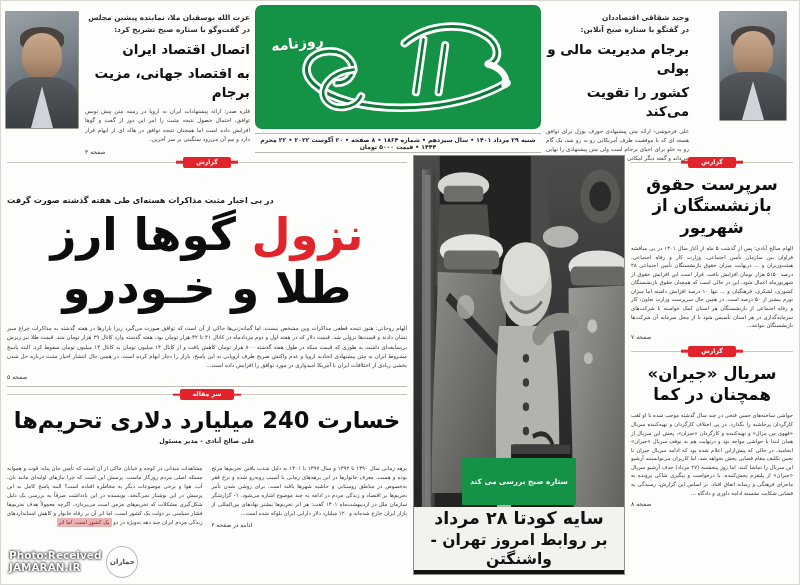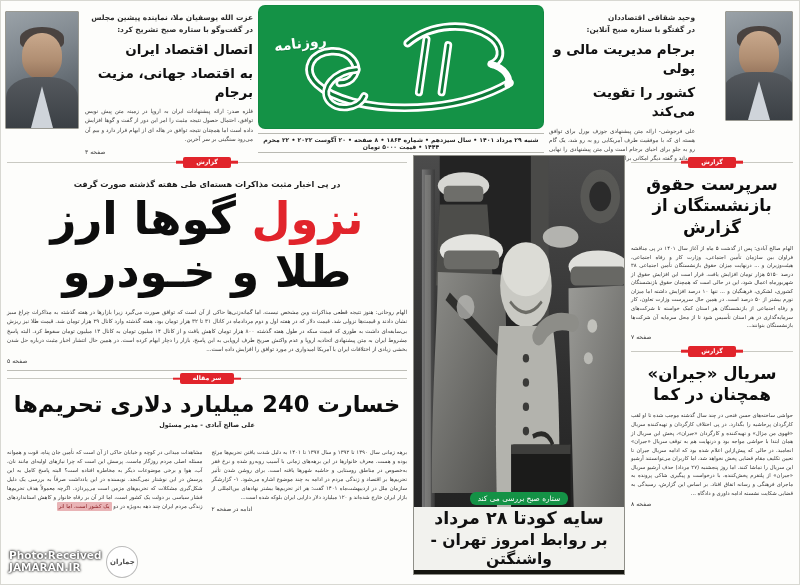--- a/index.html
+++ b/index.html
@@ -12,21 +12,21 @@
   .page{
     position:relative;width:800px;height:585px;box-sizing:border-box;
     background:#fdfdfb;
     border:1px solid #d8d8d2;
   }
 
   
   .topband{
     position:relative;display:flex;flex-direction:row-reverse;
     height:152px;width:800px;box-sizing:border-box;
-    padding:4px 6px 0 6px;
+    padding:4px 12px 0 6px;
   }
 
   .promo{
     width:252px;display:flex;flex-direction:row-reverse;gap:6px;
     box-sizing:border-box;padding-top:6px;
   }
   .promo.left{width:248px;gap:30px;}
   .promo-photo{
     width:66px;height:108px;flex:0 0 66px;border:1px solid #9a9a93;
     background:linear-gradient(160deg,#9aa2a8 0%,#7d858c 38%,#5e666d 70%,#464d53 100%);
@@ -121,22 +121,22 @@
     margin:2px 0 4px 0;
   }
   .tagrow::after{
     content:"";position:absolute;left:0;right:0;height:1.1px;background:#c9c9c2;
     z-index:0;
   }
   .tagrow .tag{z-index:1;}
 
   
   .lead-kicker{
-    text-align:center;font-size:8.2px;font-weight:700;color:#1d1d1d;
-    margin:7px 0 6px 0;direction:rtl;
+    text-align:left;font-size:8.2px;font-weight:700;color:#1d1d1d;
+    margin:23px 0 6px 0;direction:rtl;
   }
   .lead-head{
     text-align:center;direction:rtl;font-weight:700;color:#0d0d0d;
     font-size:45px;line-height:1.06;letter-spacing:-1px;margin:0 0 6px 0;
   }
   .lead-head .hl{color:var(--red,#e1242b);}
   .lead-body{
     font-size:5.5px;line-height:1.68;color:#333;text-align:justify;
     direction:rtl;margin-top:6px;
   }
@@ -168,23 +168,22 @@
     position:relative;flex:1;border:1.4px solid #8f8f88;background:#111;
     overflow:hidden;
   }
   .photo-card .scene{position:absolute;inset:0;}
   .photo-overlay{
     position:absolute;left:0;right:0;bottom:0;padding:0 0 4px 0;
     text-align:center;
   }
   .green-tag{
     display:inline-block;background:var(--green,#149246);color:#fff;
-    font-size:7.4px;font-weight:400;padding:2px 8px;direction:rtl;
+    font-size:7.4px;font-weight:700;padding:19px 8px;direction:rtl;
     margin-bottom:2px;
-    border-radius:6px;
   }
   .photo-head{
     direction:rtl;font-weight:700;color:#111;font-size:17.5px;line-height:1.22;
     background:#f2f2ee;display:block;padding:1px 3px;
   }
   .photo-head.l2{font-size:15.5px;}
 
   
   .ls-head{
     text-align:center;direction:rtl;font-weight:700;color:#0d0d0d;
@@ -405,21 +404,21 @@
         </div>
       </div>
     </div>
 
     <div class="col-left">
 
       <div class="tagrow">
         <span class="tag">گزارش</span>
       </div>
       <div class="ls-head">سرپرست حقوق</div>
-      <div class="ls-head" style="margin-top:-6px">بازنشستگان از گزارش</div>
+      <div class="ls-head" style="margin-top:-6px">بازنشستگان از شهریور</div>
       <div class="ls-body">الهام صالح آبادی: پس از گذشت ۵ ماه از آغاز سال ۱۴۰۱ در پی مناقشه فراوان بین سازمان تأمین اجتماعی، وزارت کار و رفاه اجتماعی، هیئت‌وزیران و ... درنهایت میزان حقوق بازنشستگان تأمین اجتماعی ۳۸ درصد ۵۱۵۰ هزار تومان افزایش یافت. قرار است این افزایش حقوق از شهریورماه اعمال شود، این در حالی است که همچنان حقوق بازنشستگان کشوری، لشکری، فرهنگیان و ... تنها ۱۰ درصد افزایش داشته اما میزان تورم بیشتر از ۵۰ درصد است. در همین حال سرپرست وزارت تعاون، کار و رفاه اجتماعی از بازنشستگان هر استان کمک خواسته تا شرکت‌های سرمایه‌گذاری در هر استان تأسیس شود تا از محل سرمایه آن شرکت‌ها بازنشستگان بتوانند...</div>
       <div class="ls-page">صفحه ۷</div>
 
       <div class="tagrow" style="margin-top:6px">
         <span class="tag">گزارش</span>
       </div>
       <div class="ls-head">سریال «جیران»</div>
       <div class="ls-head" style="margin-top:-6px">همچنان در کما</div>
       <div class="ls-body">حواشی ساخته‌های حسن فتحی در چند سال گذشته موجب شده تا او لقب کارگردان پرحاشیه را بگذارد. در پی اختلاف کارگردان و تهیه‌کننده سریال «قهوی من مزال» و تهیه‌کننده و کارگردان «جیران»، پخش این سریال از همان ابتدا با حواشی مواجه بود و درنهایت هم به توقف سریال «جیران» انجامید. در حالی که پیش‌ازاین اعلام شده بود که ادامه سریال جیران تا تعیین تکلیف مقام قضایی پخش نخواهد شد، اما کاربران می‌توانستند آرشیو این سریال را تماشا کنند. اما روز پنجشنبه (۲۷ مرداد) حذف آرشیو سریال «جیران» از پلتفرم پخش‌کننده، با درخواست و پیگیری شاکی پرونده به ماجرای فرهنگی و رسانه اتفاق افتاد. بر اساس این گزارش، رسیدگی به قضایی شکایت نشسته ادامه داوری و دادگاه ...</div>
       <div class="ls-page">صفحه ۸</div>

